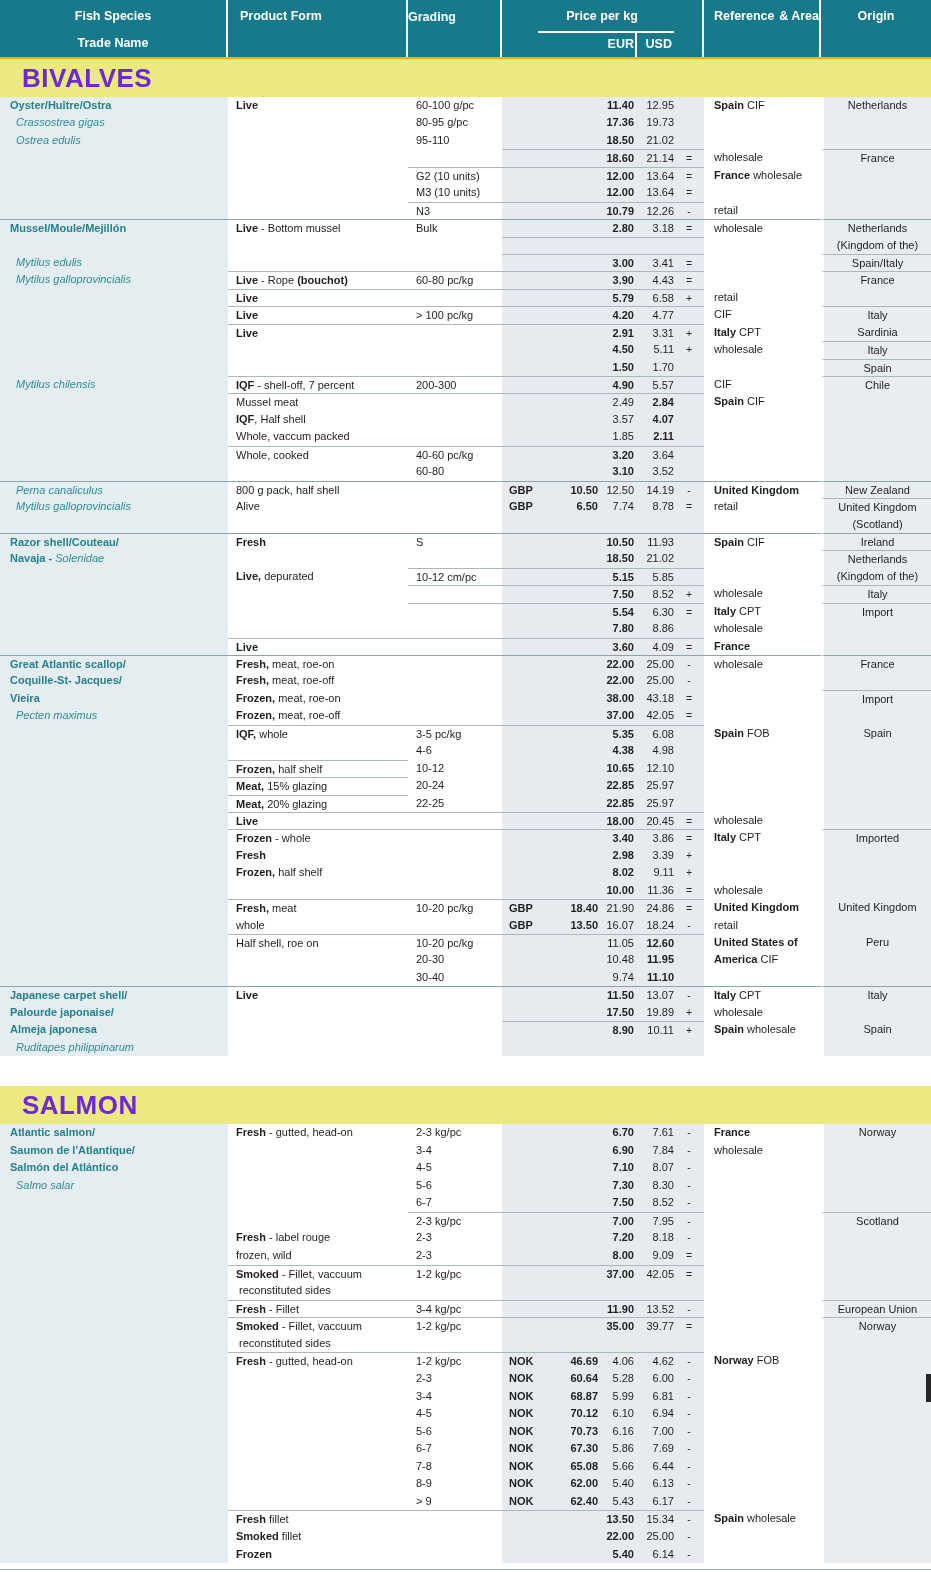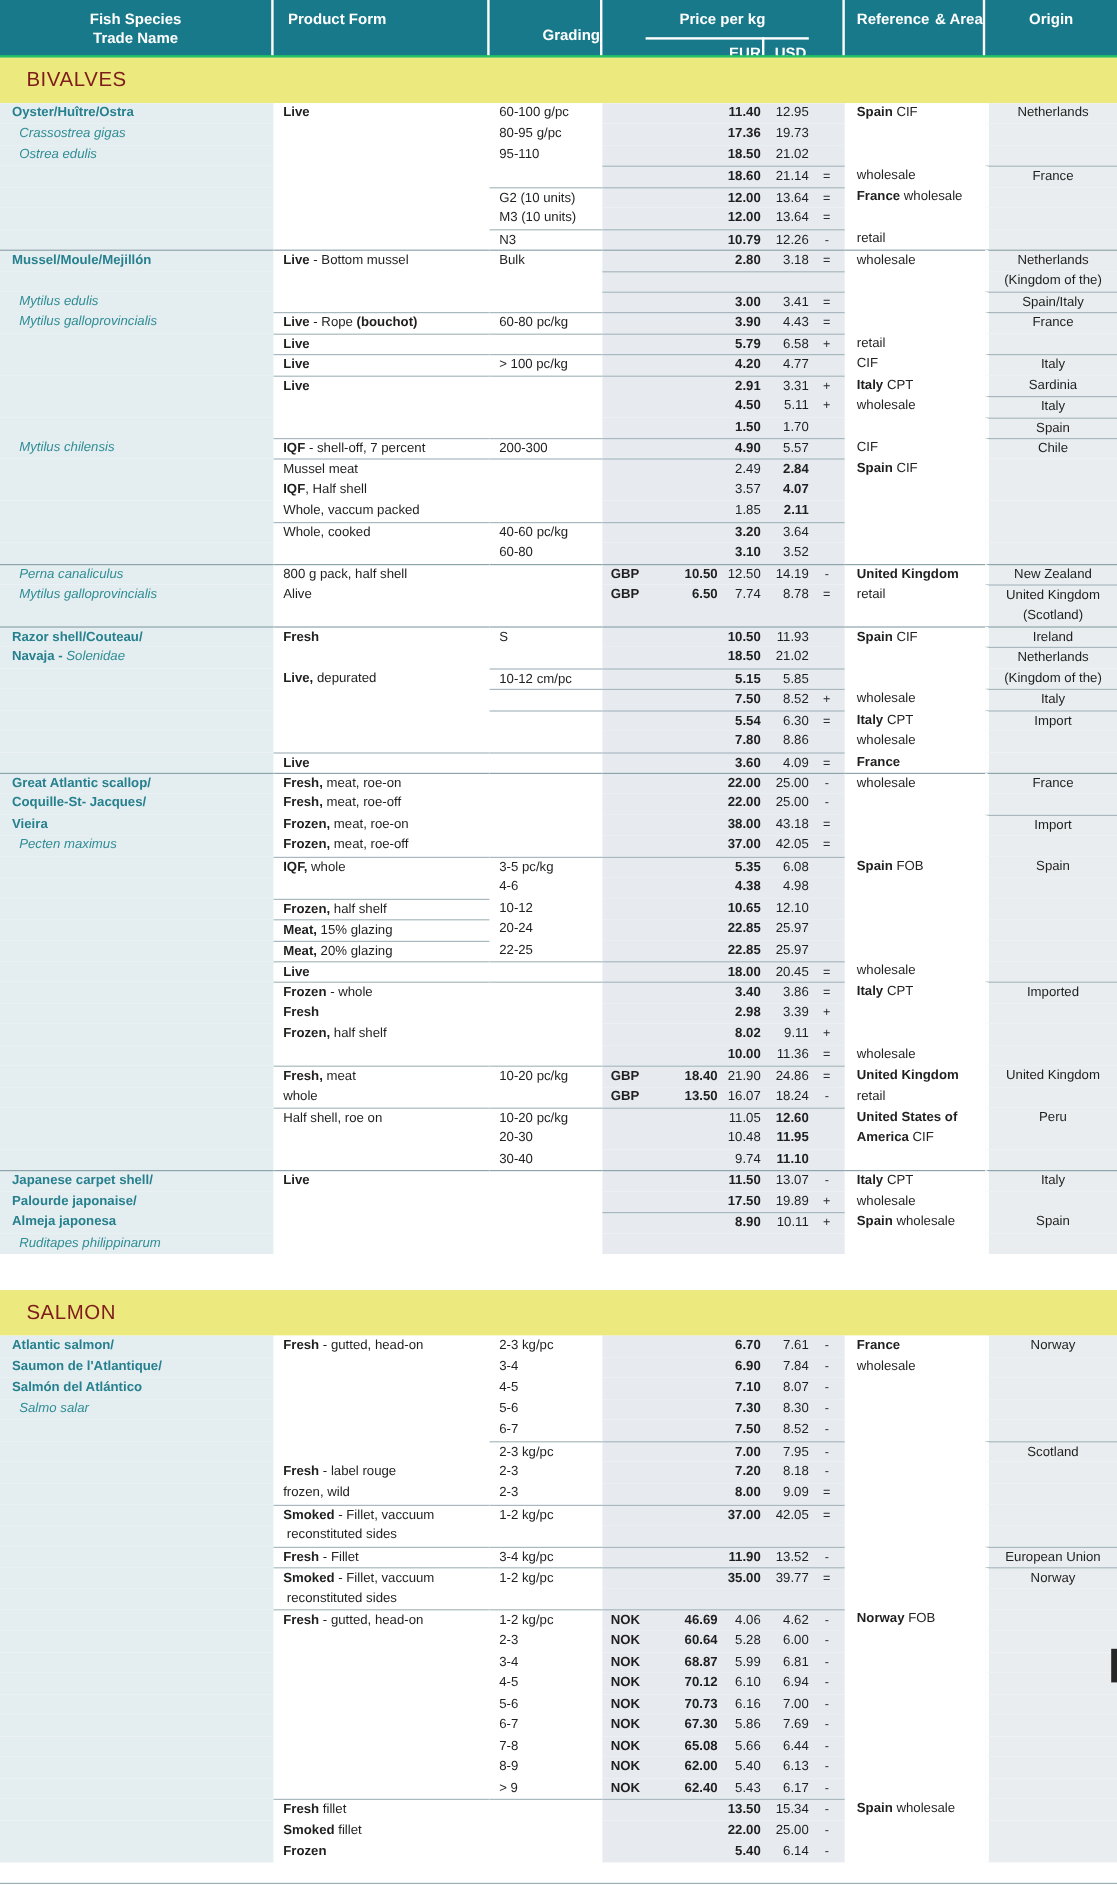--- a/index.html
+++ b/index.html
@@ -1,41 +1,41 @@
 <!DOCTYPE html>
 <html><head>
 <meta charset="utf-8">
 <style>
   *{box-sizing:border-box;margin:0;padding:0}
   html,body{background:#fff}
   .page{position:relative;width:931px;height:1572px;background:#fff;overflow:hidden;
         font-family:"Liberation Sans",sans-serif;font-size:11px;color:#1f1f1f}
   
   .thead{display:grid;grid-template-columns:228px 180px 94px 202px 117px 110px;
-         height:48px;background:#17798a;color:#fff;font-weight:bold;font-size:12.5px;
-         border-bottom:2px solid #22c55e}
+         height:59px;background:#17798a;color:#fff;font-weight:bold;font-size:12.5px;
+         border-bottom:2px solid #eab308}
   .th{border-right:2px solid #fff;position:relative;overflow:hidden}
   .th:last-child{border-right:none}
   .th-species{display:flex;flex-direction:column;justify-content:space-between;text-align:center;padding:9px 0 7px}
   .th-product{padding:9px 0 0 12px}
-  .th-grading{padding:22px 0 0 0;text-align:right}
+  .th-grading{padding:10px 0 0 0;text-align:left}
   .th-ref{padding:9px 0 0 10px;display:flex;flex-direction:row;justify-content:space-between}
   .th-ref div:last-child{padding-bottom:7px}
   .th-origin{padding:9px 0 0 0;text-align:center}
   .th-price .pp{text-align:center;padding-top:9px}
   .th-price .ppline{position:absolute;left:36px;right:28px;top:31px;height:2px;background:#fff}
   .th-price .vdiv{position:absolute;left:133px;top:31px;bottom:0;width:2px;background:#fff}
   .th-price .cur-row{position:absolute;top:37px;left:0;right:0;display:grid;
                      grid-template-columns:40px 56px 36px 40px 30px}
   .th-price .cur-row span{text-align:right}
   .th-price .cur-eur{grid-column:3}
   .th-price .cur-usd{grid-column:4;padding-right:2px}
   
   .band{height:38px;background:#ece97e;display:flex;align-items:center}
-  .band-title{font-size:17px;font-weight:normal;color:#7f1d1d;padding-left:22px;letter-spacing:.5px}
+  .band-title{font-size:26px;font-weight:bold;color:#6d28d9;padding-left:22px;letter-spacing:.5px}
   .gap{height:30px;background:#fff}
   
   .row{display:grid;grid-template-columns:228px 180px 94px 202px 117px 110px}
   .sec-biv .row{height:17.45px;line-height:17.45px}
   .sec-sal .row{height:17.57px;line-height:17.57px}
   .c{overflow:hidden;white-space:pre}
   .c-sp{background:#e4edf0;padding-left:10px}
   .spb{font-weight:bold;color:#26808e}
   .spi{font-style:italic;color:#2f8d94}
   .c-sp.ind{padding-left:16px}

